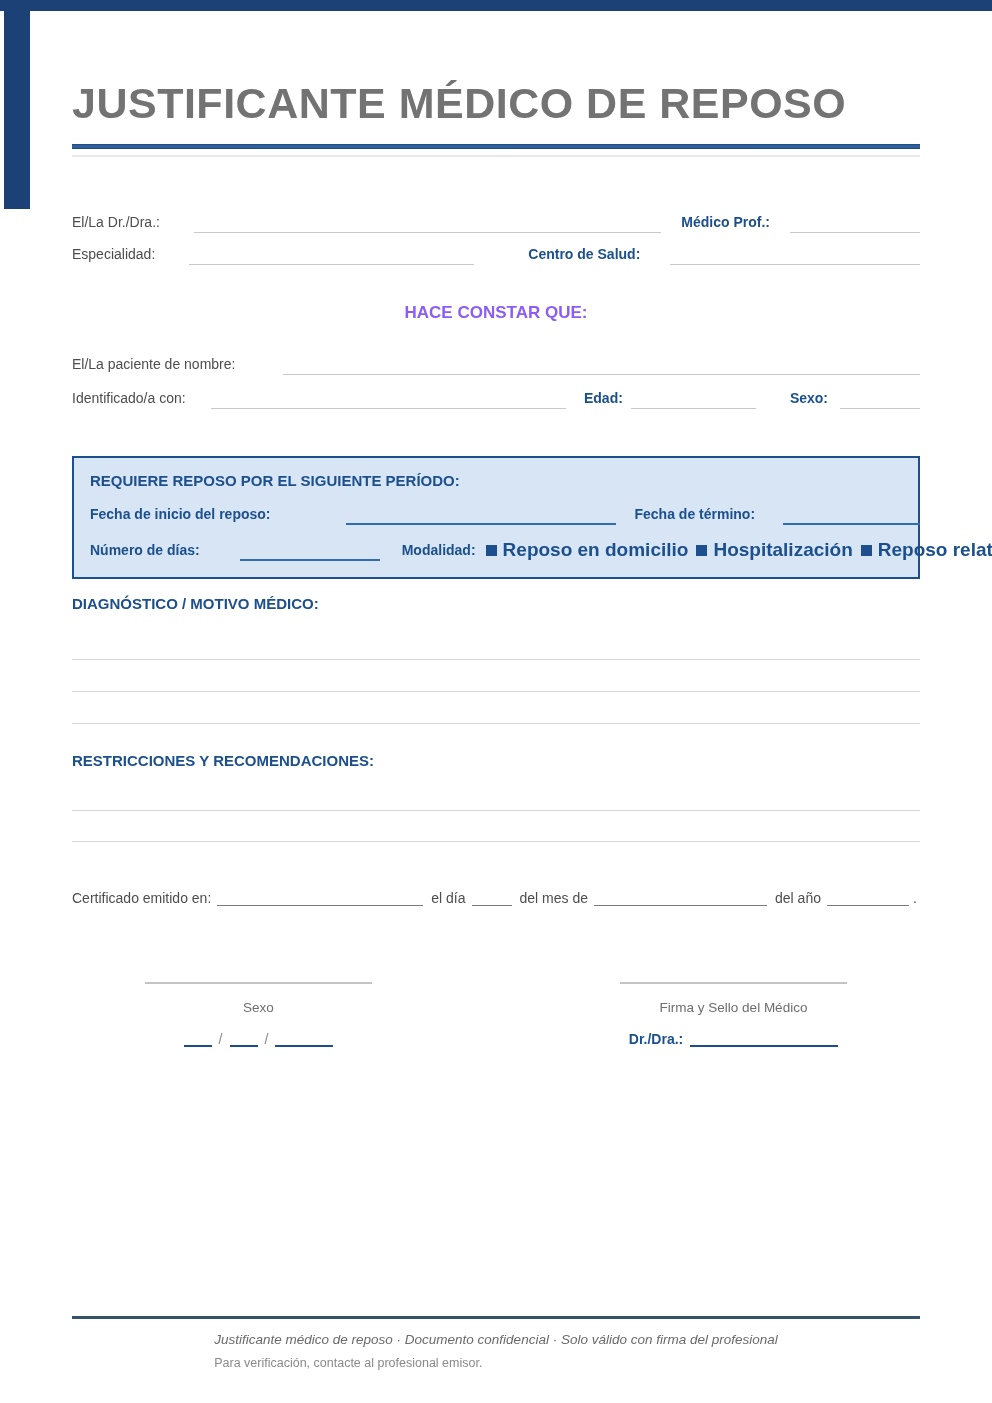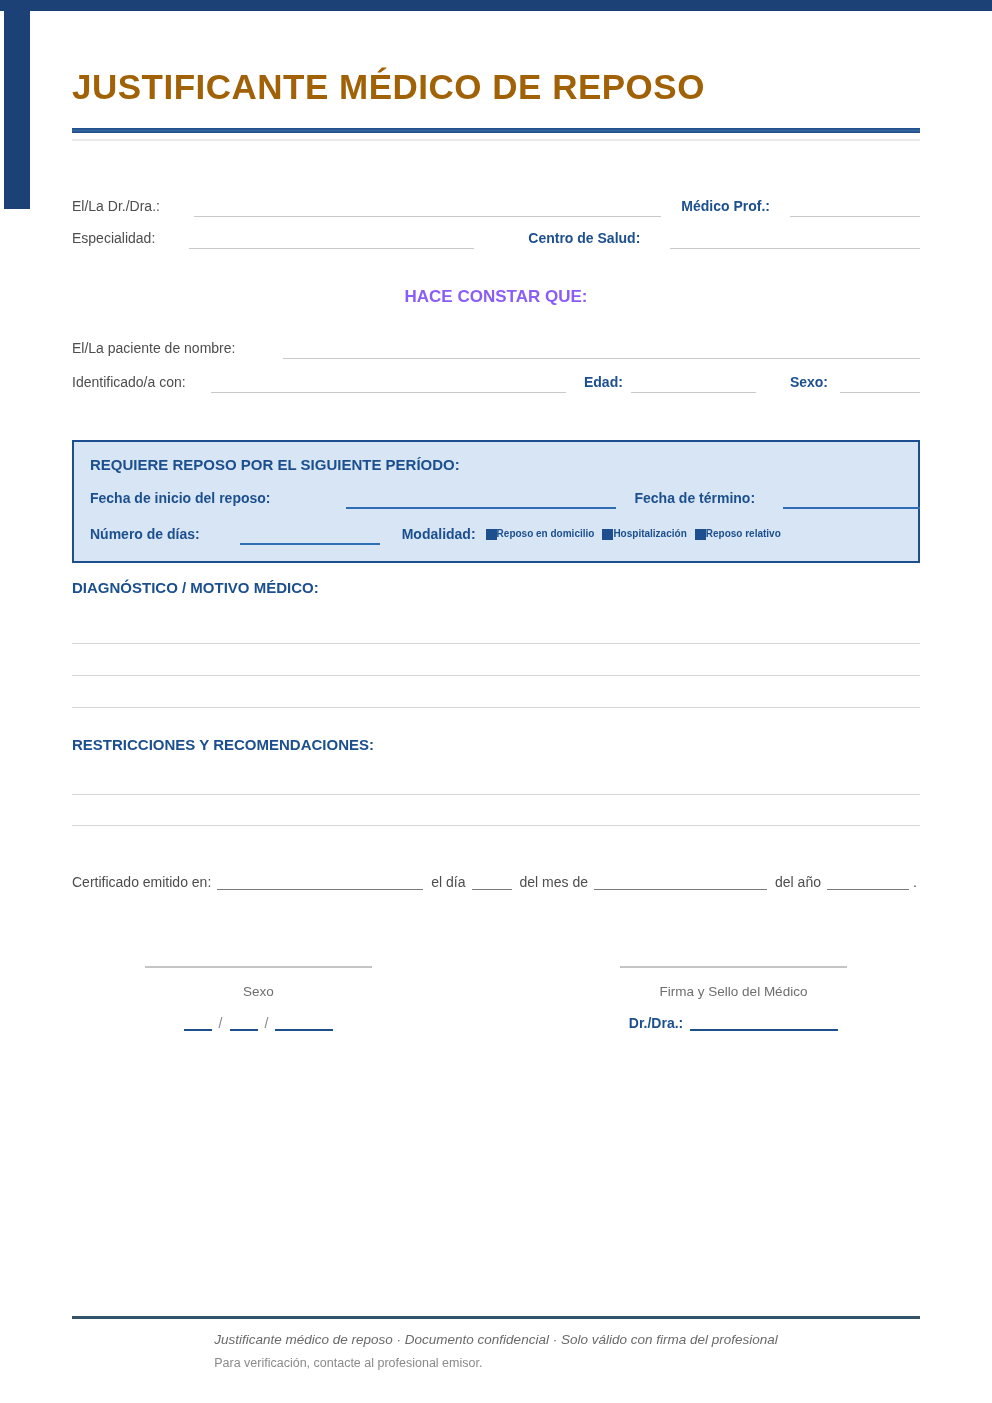--- a/index.html
+++ b/index.html
@@ -7,39 +7,39 @@
   body {
     width:992px; height:1403px;
     font-family:"Liberation Sans","DejaVu Sans",sans-serif;
     color:#4d4d4d; position:relative; overflow:hidden;
   }
   .topbar { position:absolute; top:0; left:0; width:992px; height:11px; background:#1b4176; }
   .leftstripe { position:absolute; top:11px; left:4px; width:26px; height:198px; background:#1b4176; }
 
   .content { position:absolute; top:11px; left:0; width:992px; padding:0 72px; }
 
-  .doc-title { margin-top:56px; font-size:35px; line-height:40px; font-weight:bold; color:#a16207; letter-spacing:0.5px; }
+  .doc-title { margin-top:72px; font-size:43px; line-height:40px; font-weight:bold; color:#737373; letter-spacing:0.5px; }
   .doc-subtitle { margin-top:12px; font-size:15px; color:#808080; }
   .rule-thick { margin-top:21px; height:5px; background:linear-gradient(#1d4b87,#34659f 50%,#1d4b87); }
   .rule-light { margin-top:6px; height:2px; background:#e9e9e9; }
 
   .frow { display:flex; align-items:flex-end; font-size:14px; line-height:22px; }
   .lbl { color:#4d4d4d; white-space:nowrap; }
   .blbl { color:#1c4f8e; font-weight:bold; white-space:nowrap; }
   .fill { flex:1 1 auto; border-bottom:1px solid #c9c9c9; height:20px; min-width:30px; }
   .fillw { border-bottom:1px solid #c9c9c9; height:20px; flex:0 0 auto; }
   .gap-s { width:12px; flex:0 0 auto; } .gap-m { width:20px; flex:0 0 auto; } .gap-l { width:34px; flex:0 0 auto; }
 
   .center-heading { margin-top:38px; text-align:center; font-size:17px; font-weight:bold; color:#8b5cf6; }
 
   .bluebox { margin-top:47px; border:2px solid #1d4f8e; background:#d7e5f4; padding:14px 16px 16px 16px; }
   .bluebox .boxtitle { font-size:15px; font-weight:bold; color:#1c4f8e; }
   .bluebox .frow { margin-top:14px; }
   .bfill { border-bottom:2px solid #2f6eb4; height:18px; flex:0 0 auto; }
-  .modality { display:flex; align-items:center; font-size:10px; color:#1c4f8e; font-weight:bold; white-space:nowrap; }
+  .modality { display:flex; align-items:center; gap:6px; font-size:19px; color:#1c4f8e; font-weight:bold; white-space:nowrap; }
   .sq { display:inline-block; width:11px; height:11px; background:#1d4f8e; flex:0 0 auto; }
 
   .sect-heading { font-size:15px; font-weight:bold; color:#1c4f8e; }
   .writeline { border-bottom:1px solid #d6d6d6; height:0; }
 
   .issued { margin-top:48px; font-size:14px; color:#4d4d4d; display:flex; align-items:flex-end; flex-wrap:nowrap; }
   .ublank { border-bottom:1px solid #7a7a7a; height:16px; display:inline-block; flex:0 0 auto; }
 
   .sig-row { margin-top:76px; display:flex; justify-content:space-between; padding:0 73px; }
   .sig-col { width:227px; text-align:center; }

